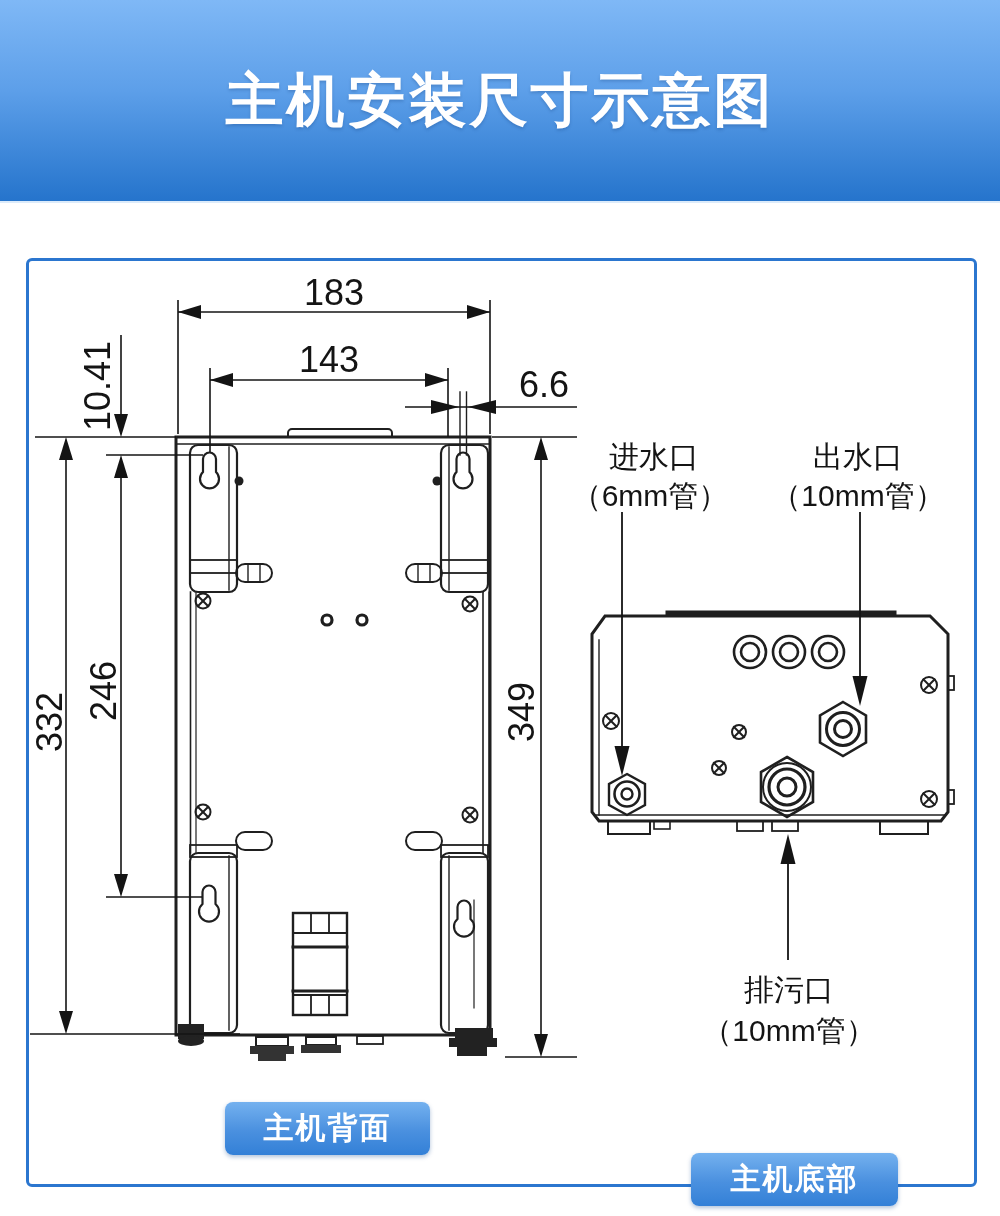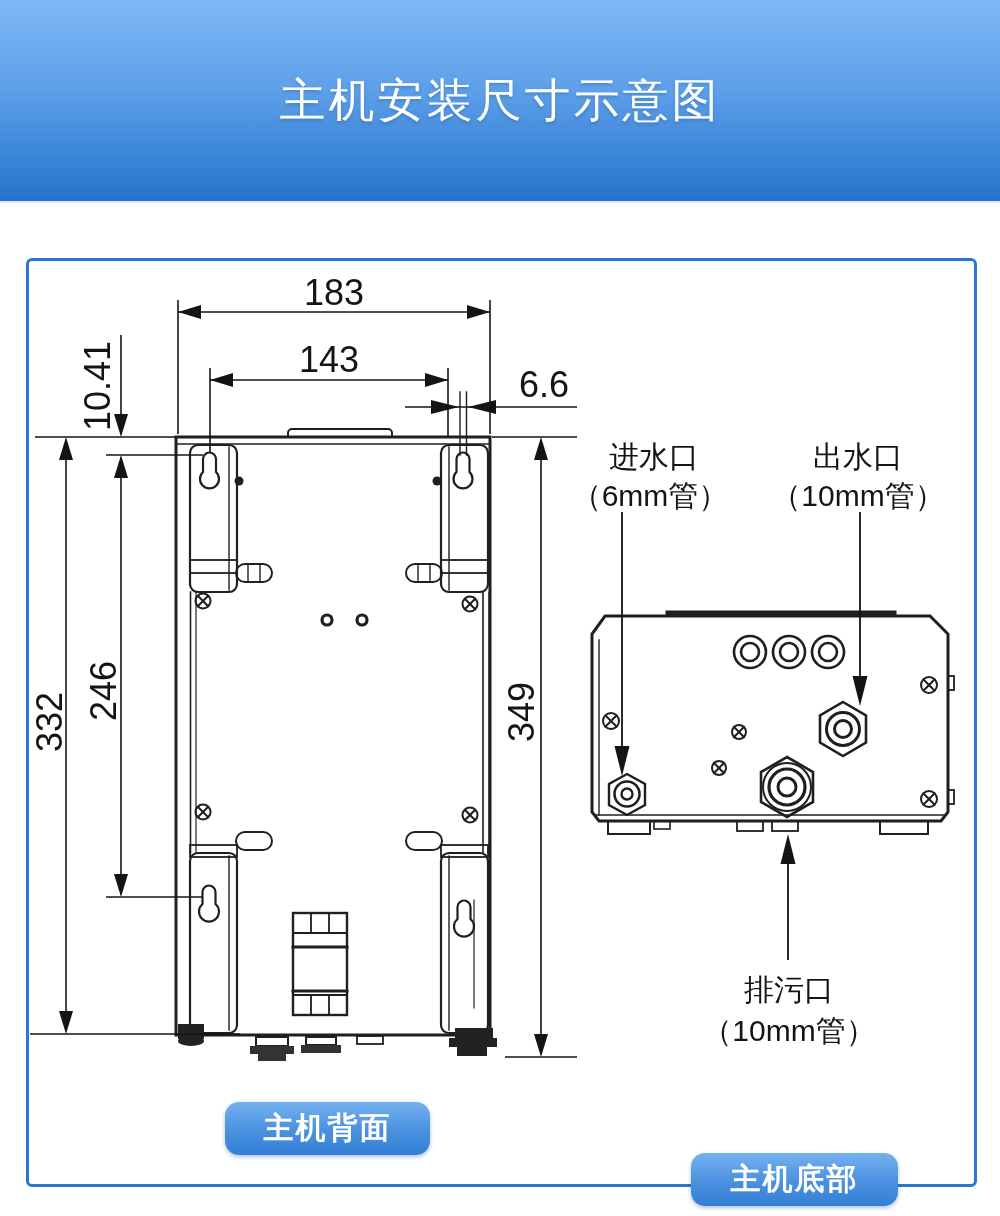--- a/index.html
+++ b/index.html
@@ -7,30 +7,30 @@
     width:1000px;height:1216px;position:relative;background:#ffffff;
     font-family:"Liberation Sans",sans-serif;overflow:hidden;
   }
   .banner{
     position:absolute;left:0;top:0;width:1000px;height:201px;
     background:linear-gradient(180deg,#7fb8f6 0%,#5d9fe9 45%,#2574cc 100%);
     display:flex;align-items:center;justify-content:center;
     border-bottom:2px solid #dcebfa;
   }
   .banner h1{
-    margin:15px;color:#ffffff;font-size:46px;font-weight:normal;letter-spacing:3px;
+    margin:15px;color:#ffffff;font-size:58px;font-weight:bold;letter-spacing:3px;
     text-shadow:0 2px 3px rgba(20,60,120,0.25);
   }
   .panel{
     position:absolute;left:26px;top:258px;width:945px;height:923px;
     border:3px solid #2b76cf;border-radius:6px;background:#ffffff;
   }
   svg.drawing{position:absolute;left:0;top:0;}
   .pill{
-    position:absolute;height:53px;border-radius:14px;
+    position:absolute;height:53px;border-radius:8px;
     background:linear-gradient(180deg,#74b1ef 0%,#4a90df 55%,#3380d7 100%);
     color:#ffffff;font-size:30px;font-weight:bold;letter-spacing:2px;
     display:flex;align-items:center;justify-content:center;
     box-shadow:0 2px 4px rgba(30,80,150,0.35);
   }
   .pill.back{left:225px;top:1102px;width:205px;}
   .pill.bottom{left:691px;top:1153px;width:207px;}
   text{fill:#141414;stroke:none;}
   .dim-num{font-size:36px;}
   .cjk{font-size:30px;}

